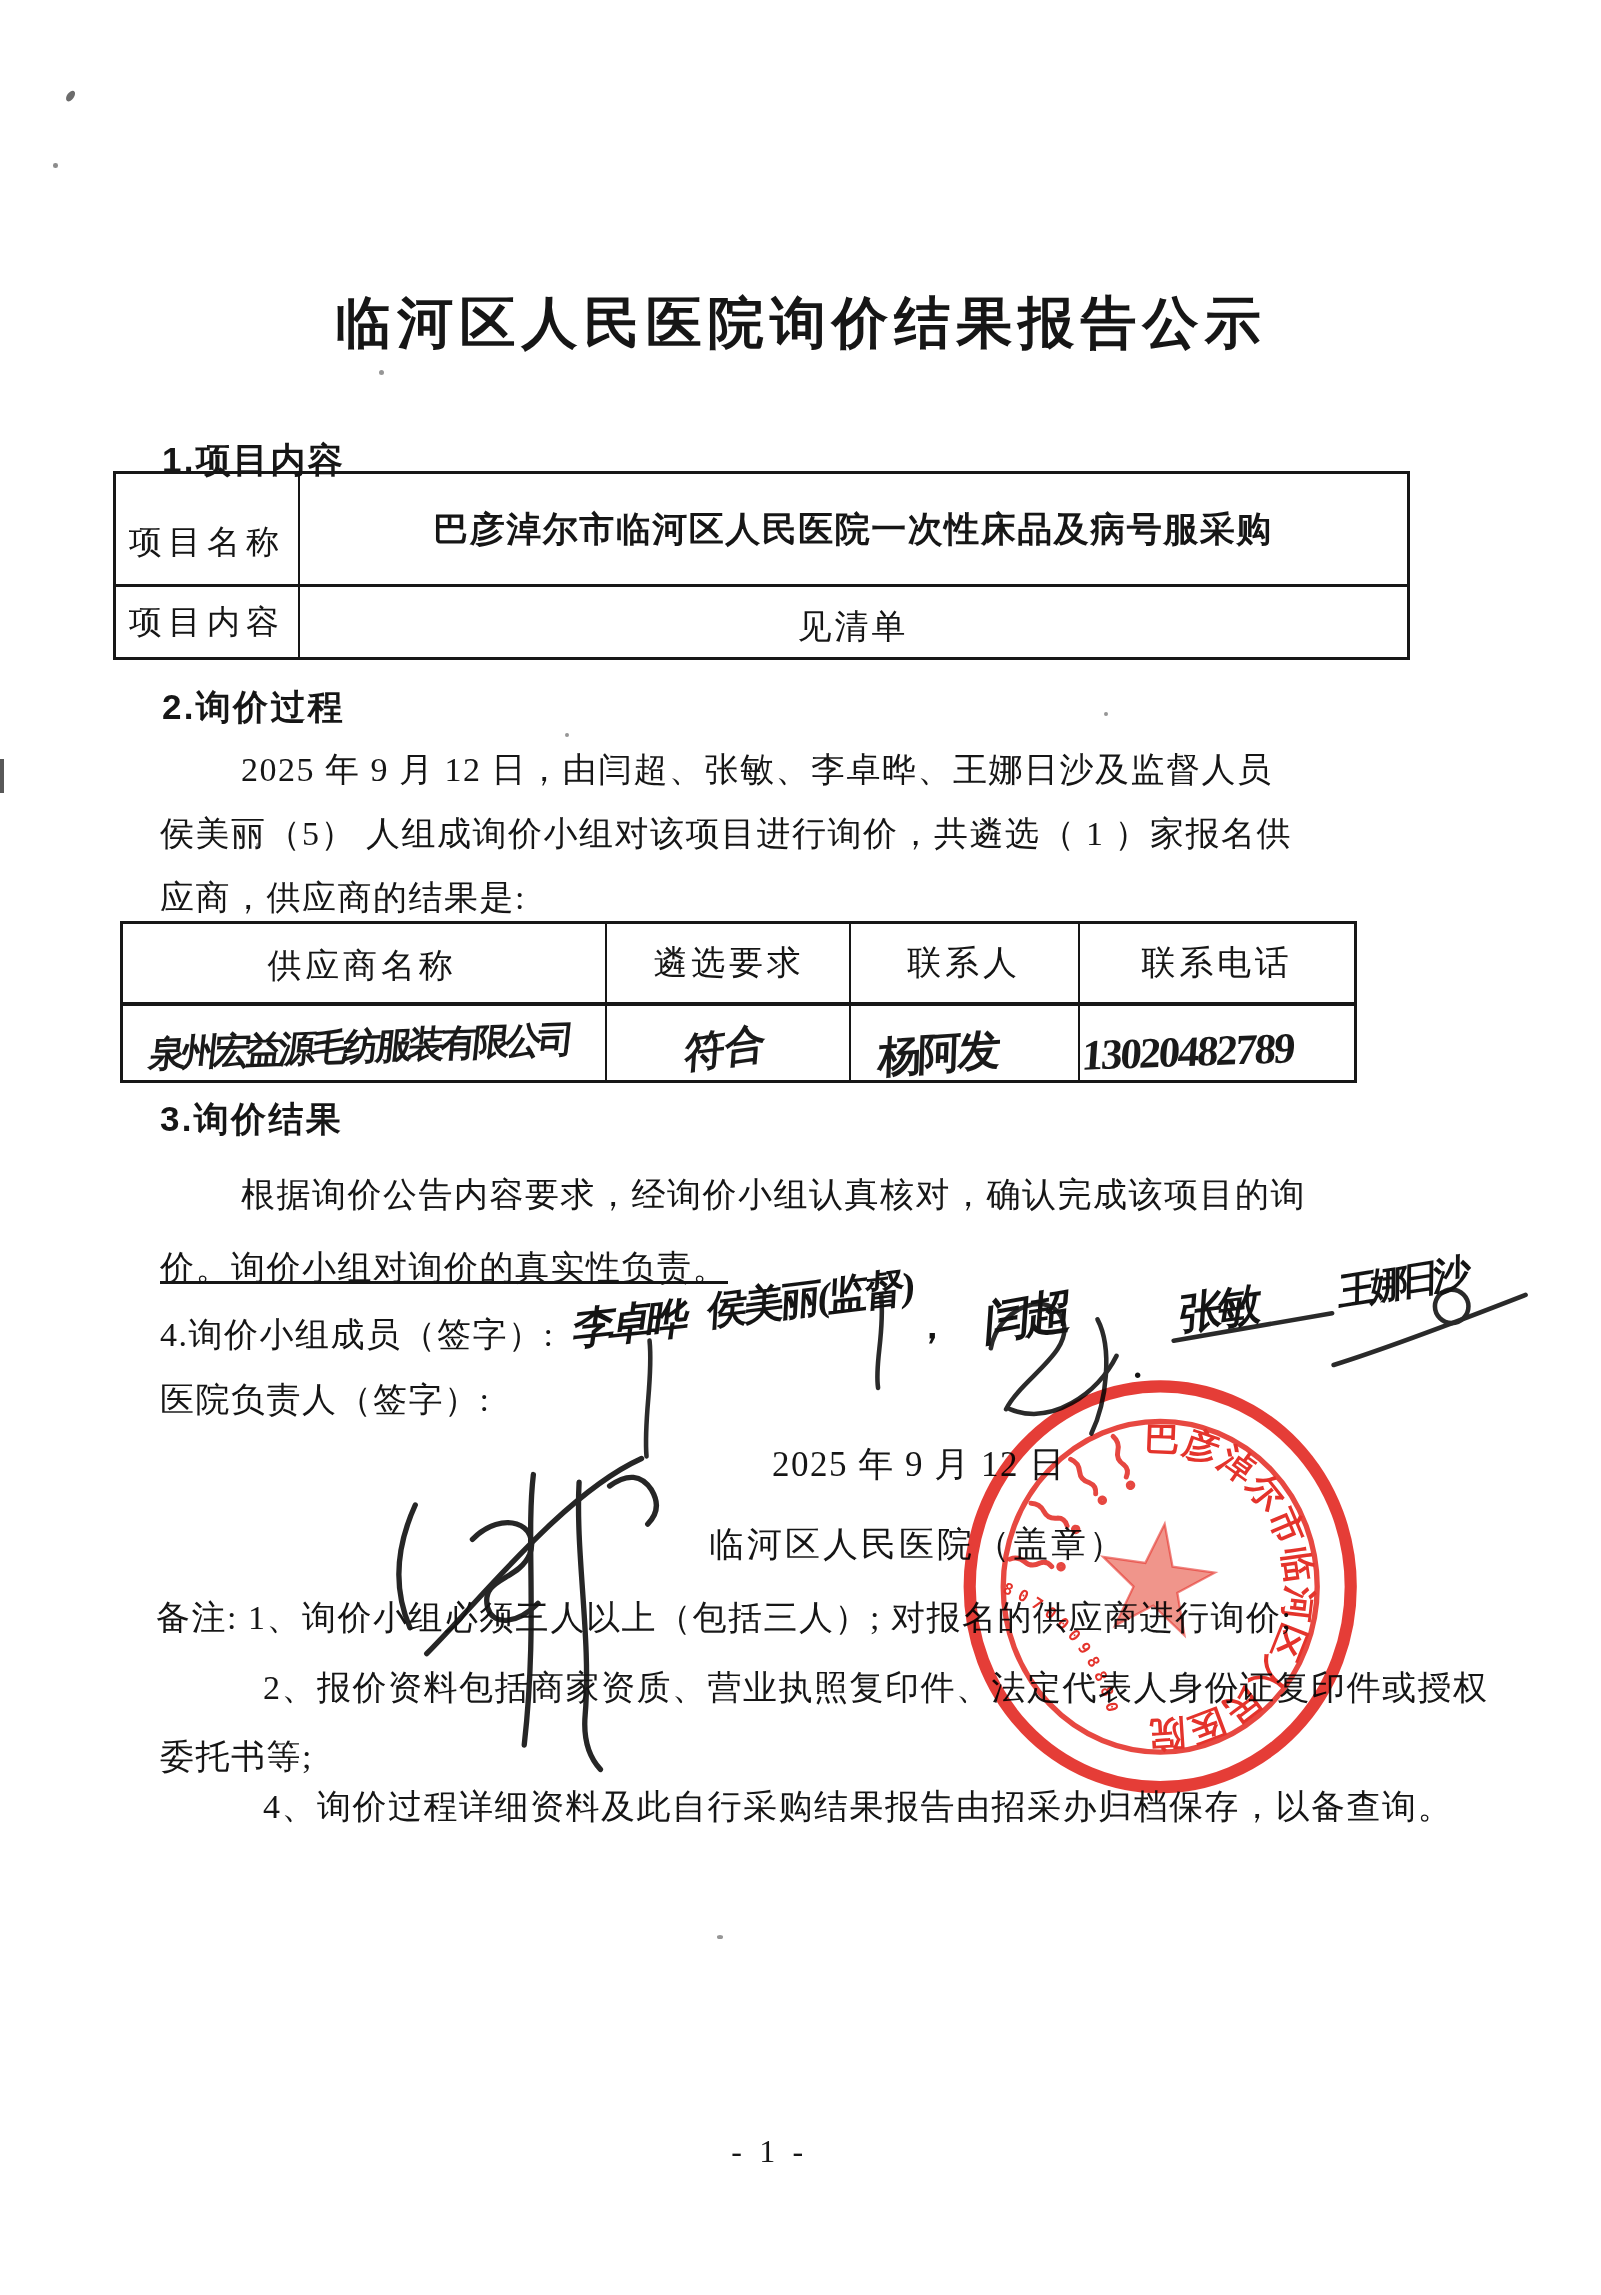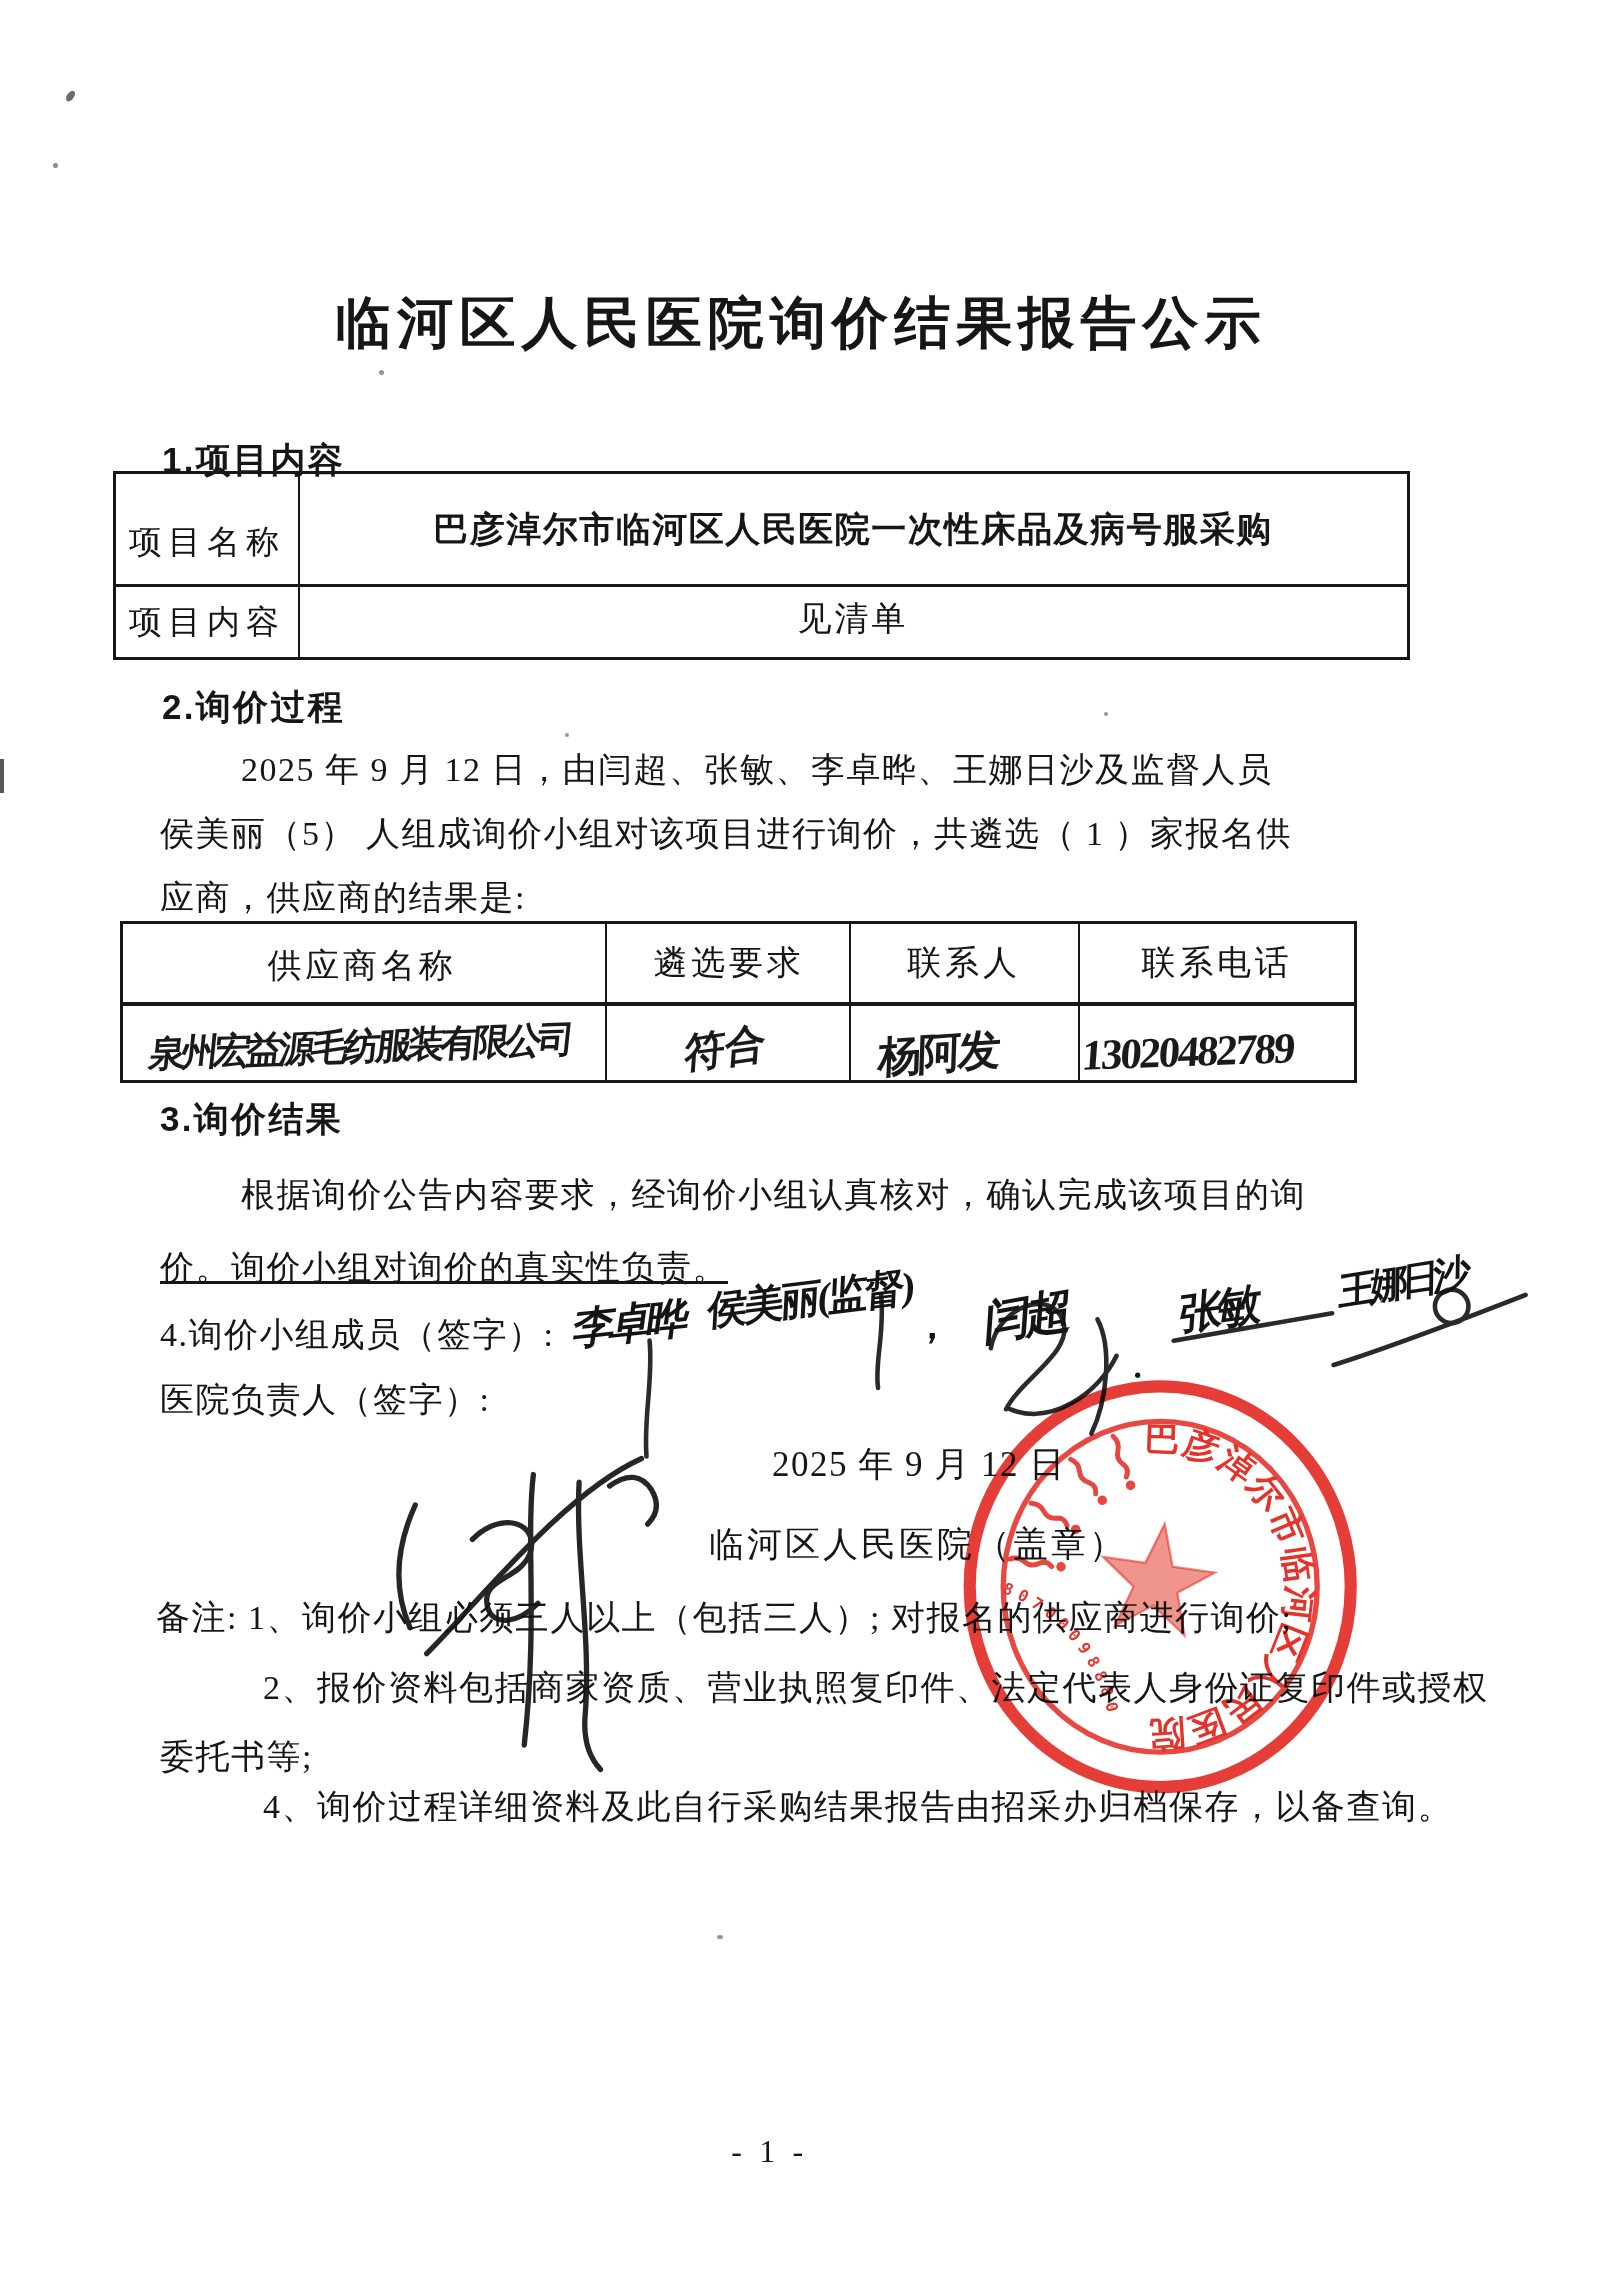--- a/index.html
+++ b/index.html
@@ -75,21 +75,21 @@
 <div class="abs doc-title" style="left:321px;top:286px;">临河区人民医院询价结果报告公示</div>
 
 <div class="abs sec-head" style="left:162px;top:413px;margin-top:24px;">1.项目内容</div>
 
 <div class="abs tbl" style="left:113px;top:471px;width:1297px;height:189px;">
   <div class="vline" style="left:182px;"></div>
   <div class="hline" style="top:110px;"></div>
   <div class="cell cell-label" style="left:0;top:0;width:182px;height:136px;">项目名称</div>
   <div class="cell cell-strong" style="left:184px;top:0;width:1106px;height:110px;">巴彦淖尔市临河区人民医院一次性床品及病号服采购</div>
   <div class="cell cell-label" style="left:0;top:114px;width:182px;height:69px;">项目内容</div>
-  <div class="cell cell-plain" style="left:184px;top:108px;width:1106px;height:74px;text-align:center;">见清单</div>
+  <div class="cell cell-plain" style="left:184px;top:116px;width:1106px;height:74px;text-align:center;">见清单</div>
 </div>
 
 <div class="abs sec-head" style="left:162px;top:684px;">2.询价过程</div>
 
 <div class="abs body-line" style="left:241px;top:747px;">2025 年 9 月 12 日，由闫超、张敏、李卓晔、王娜日沙及监督人员</div>
 <div class="abs body-line" style="left:160px;top:811px;">侯美丽（5） 人组成询价小组对该项目进行询价，共遴选（ 1 ）家报名供</div>
 <div class="abs body-line" style="left:160px;top:875px;">应商，供应商的结果是:</div>
 
 <div class="abs tbl" style="left:120px;top:921px;width:1237px;height:162px;">
   <div class="vline" style="left:482px;"></div>

